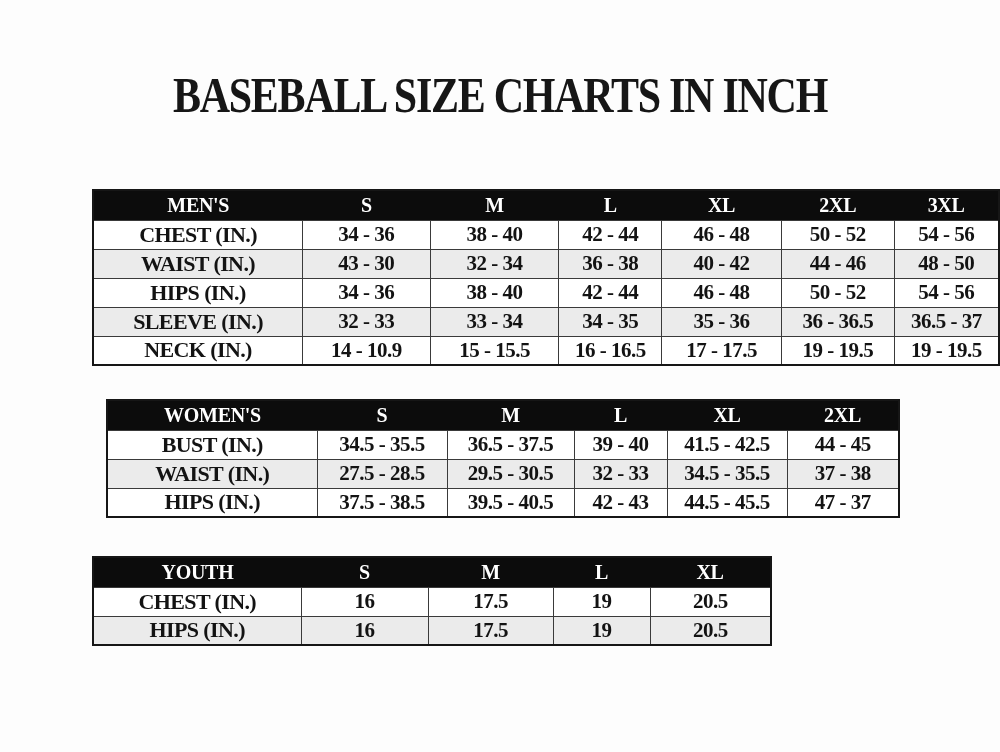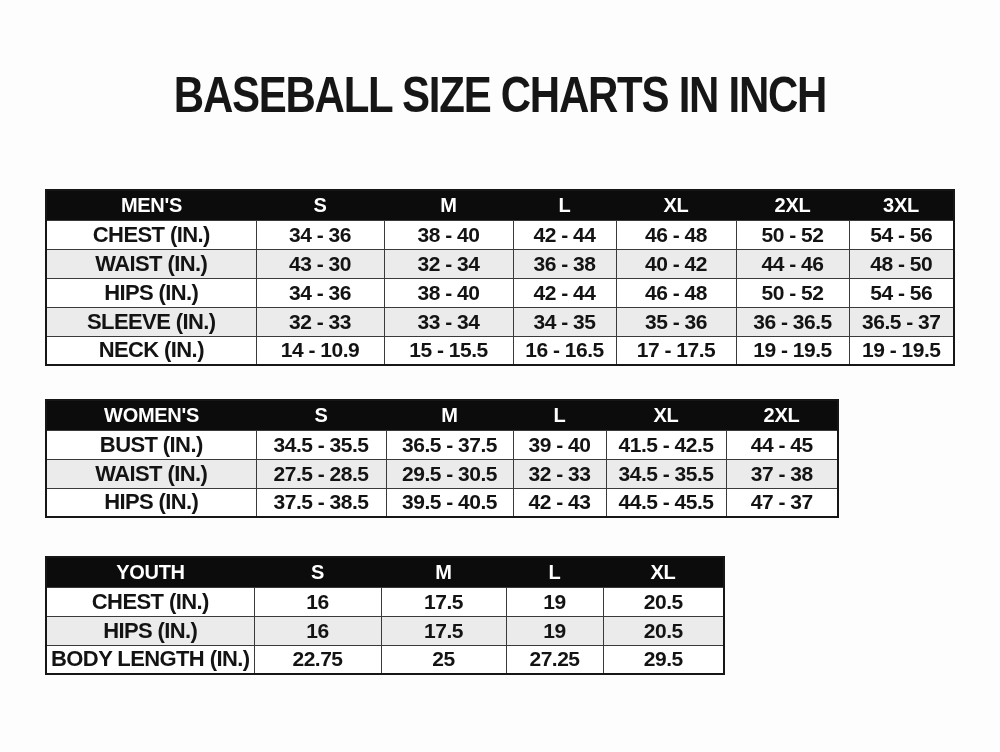--- a/index.html
+++ b/index.html
@@ -7,39 +7,41 @@
   body {
     width: 1000px; height: 752px;
     background: #fdfdfd;
     font-family: "Liberation Sans", sans-serif;
   }
   .page {
     position: relative;
     width: 1000px; height: 752px;
     background: var(--page-bg, #fdfdfd);
     overflow: hidden;
+    font-family: Liberation Serif, serif;
   }
   .title {
     position: absolute;
     top: 70px; left: 0; right: 0;
     margin: 0;
     text-align: center;
     font-size: 50px;
     line-height: 1;
     font-weight: 700;
     color: var(--title-color, #161616);
     letter-spacing: -1.5px;
     transform: scaleX(0.84);
     white-space: nowrap;
   }
   .table-slot { position: absolute; }
   table.size-table {
     border-collapse: collapse;
     table-layout: fixed;
     border: 2px solid var(--border-strong, #161616);
+    margin-left: 47px;
   }
   .size-table th {
     background: var(--header-bg, #0c0c0c);
     color: var(--header-text, #ffffff);
     font-size: 20px;
     font-weight: 700;
     height: 30px;
     padding: 0 2px;
     text-align: center;
     letter-spacing: -0.3px;
@@ -130,21 +132,21 @@
             <td class="value">14 - 10.9</td>
             <td class="value">15 - 15.5</td>
             <td class="value">16 - 16.5</td>
             <td class="value">17 - 17.5</td>
             <td class="value">19 - 19.5</td>
             <td class="value">19 - 19.5</td>
           </tr>
         </tbody>
       </table>
     </div>
-  <div class="table-slot" id="slot-womens" style="top: 399px; left: 45px;">
+  <div class="table-slot" id="slot-womens" style="top: 399px; left: 59px;">
       <table class="size-table">
         <colgroup>
           <col style="width: 210px;">
           <col style="width: 130px;">
           <col style="width: 127px;">
           <col style="width: 93px;">
           <col style="width: 120px;">
           <col style="width: 112px;">
         </colgroup>
         <thead>
@@ -211,23 +213,16 @@
             <td class="value">19</td>
             <td class="value">20.5</td>
           </tr>
           <tr class="alt">
             <td class="label">HIPS (IN.)</td>
             <td class="value">16</td>
             <td class="value">17.5</td>
             <td class="value">19</td>
             <td class="value">20.5</td>
           </tr>
-          <tr>
-            <td class="label">BODY LENGTH (IN.)</td>
-            <td class="value">22.75</td>
-            <td class="value">25</td>
-            <td class="value">27.25</td>
-            <td class="value">29.5</td>
-          </tr>
         </tbody>
       </table>
     </div>
 </div>
 
 </body></html>

